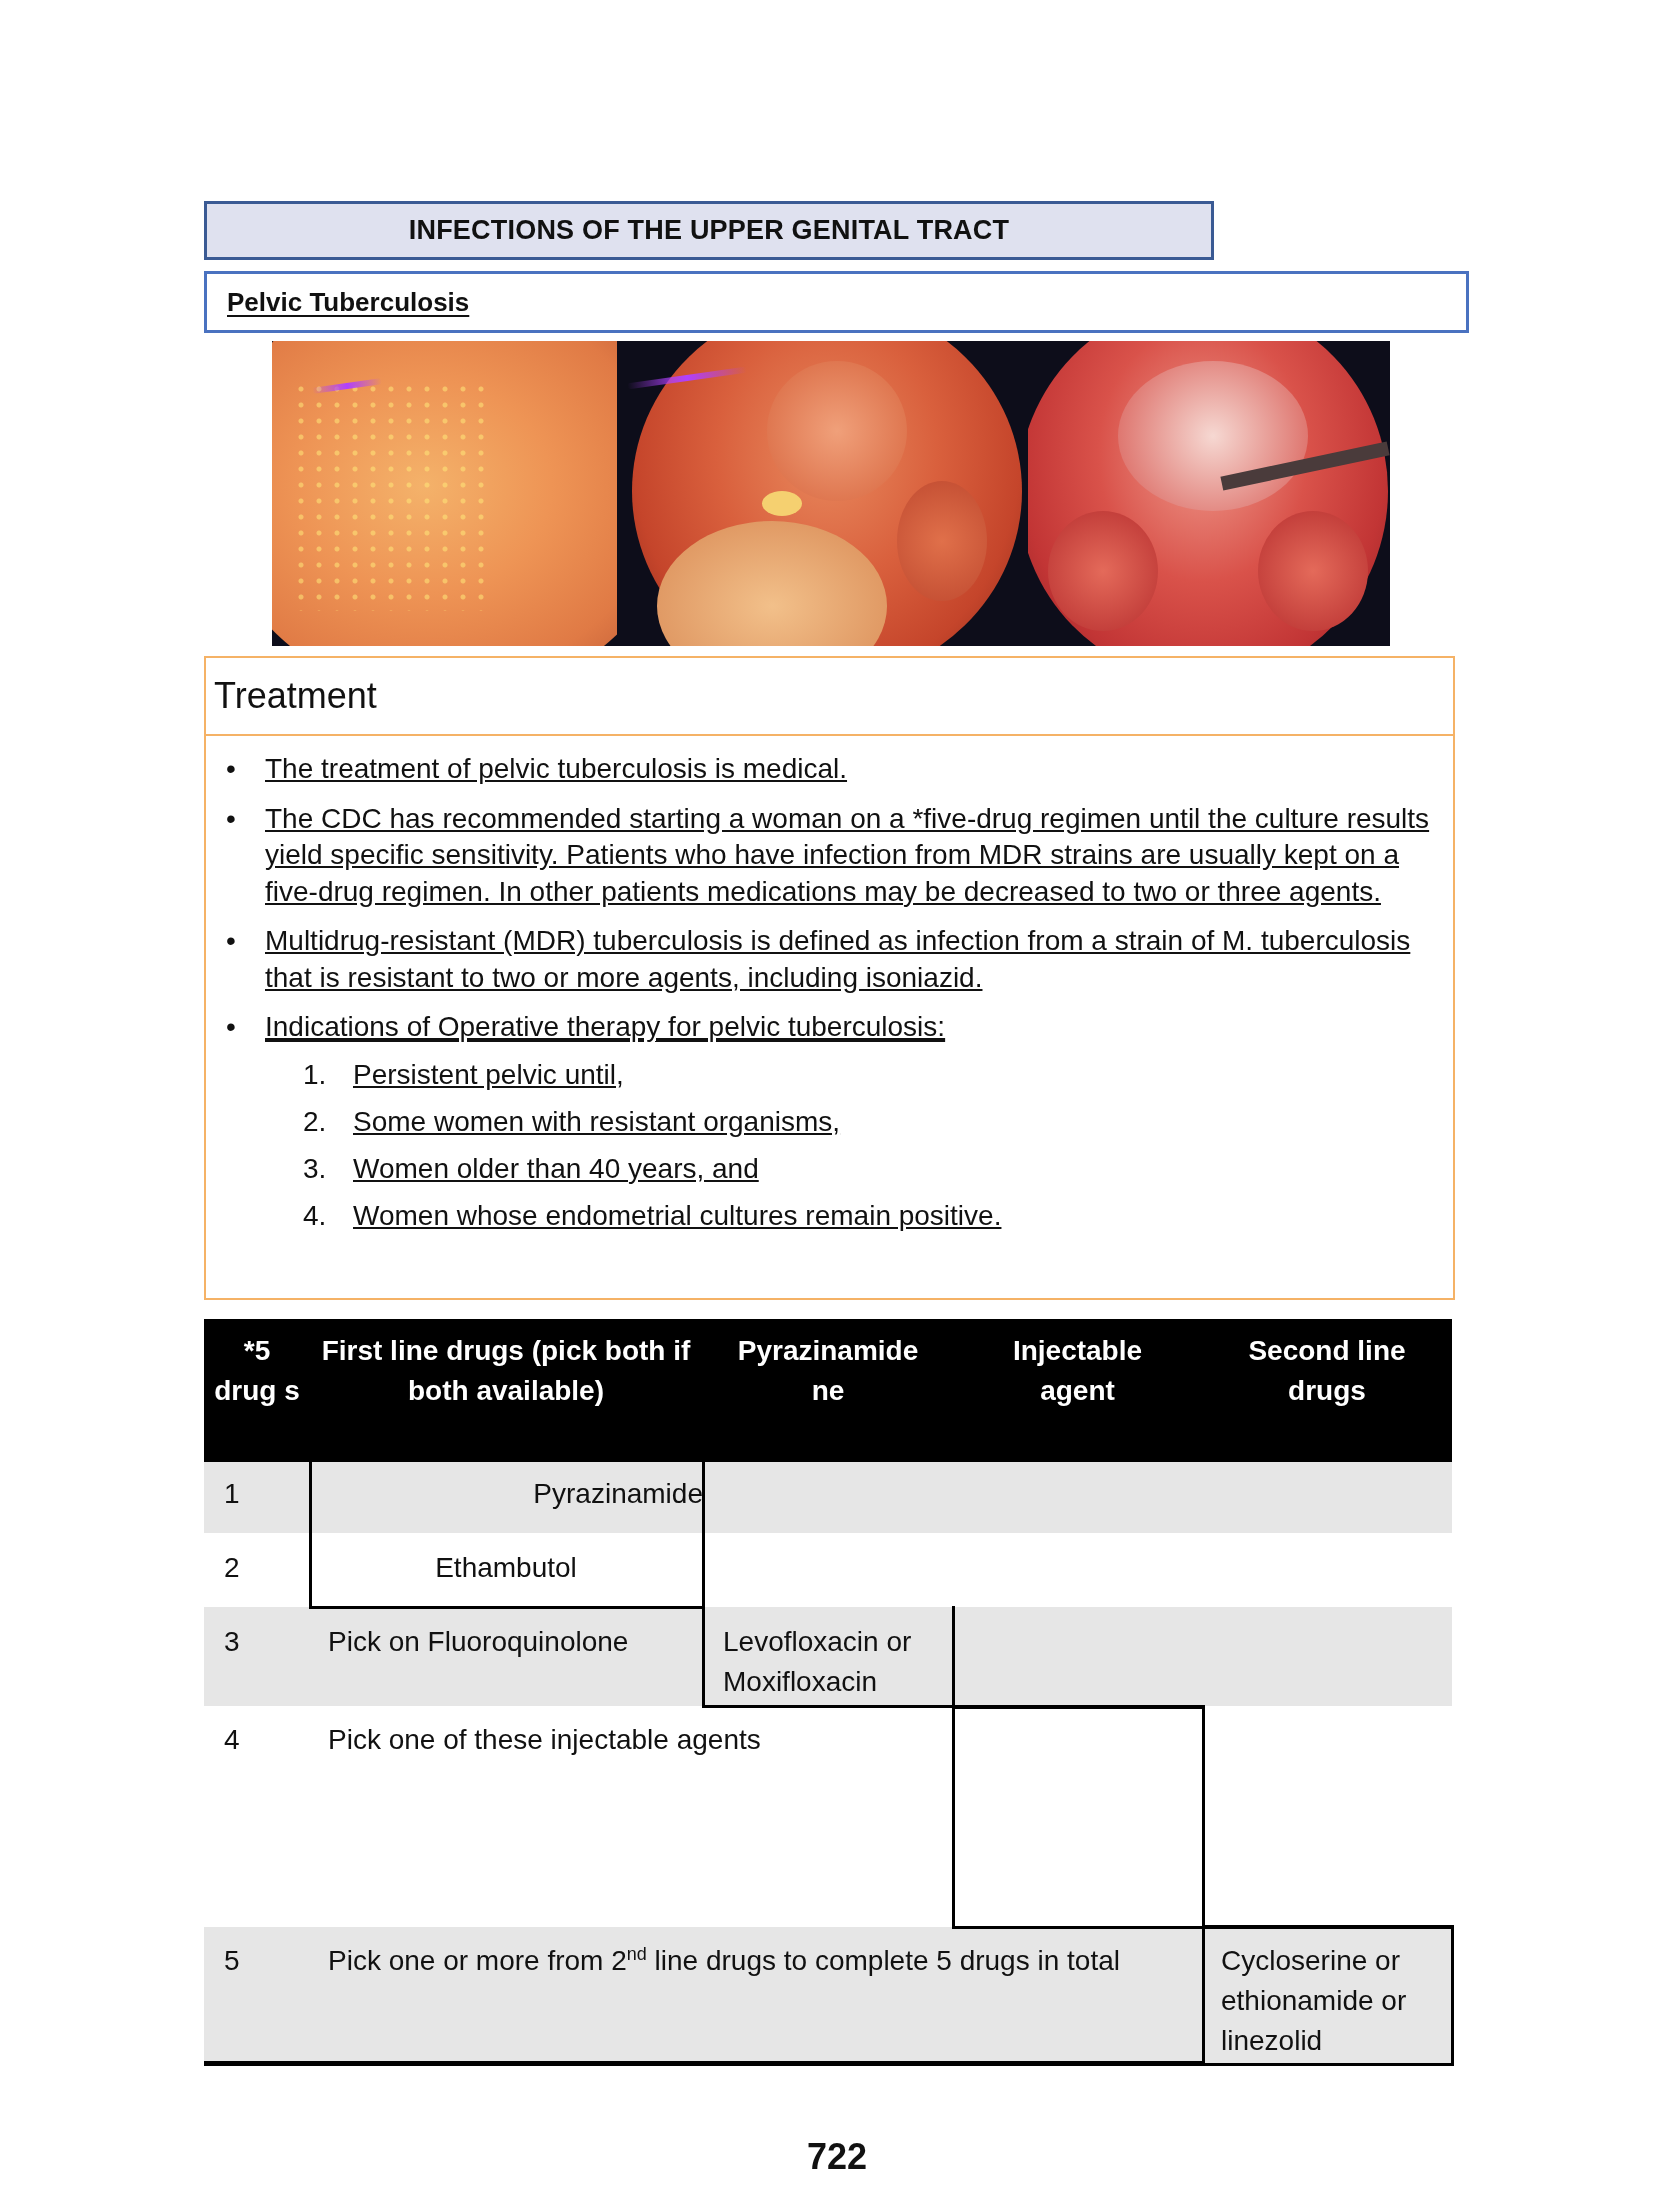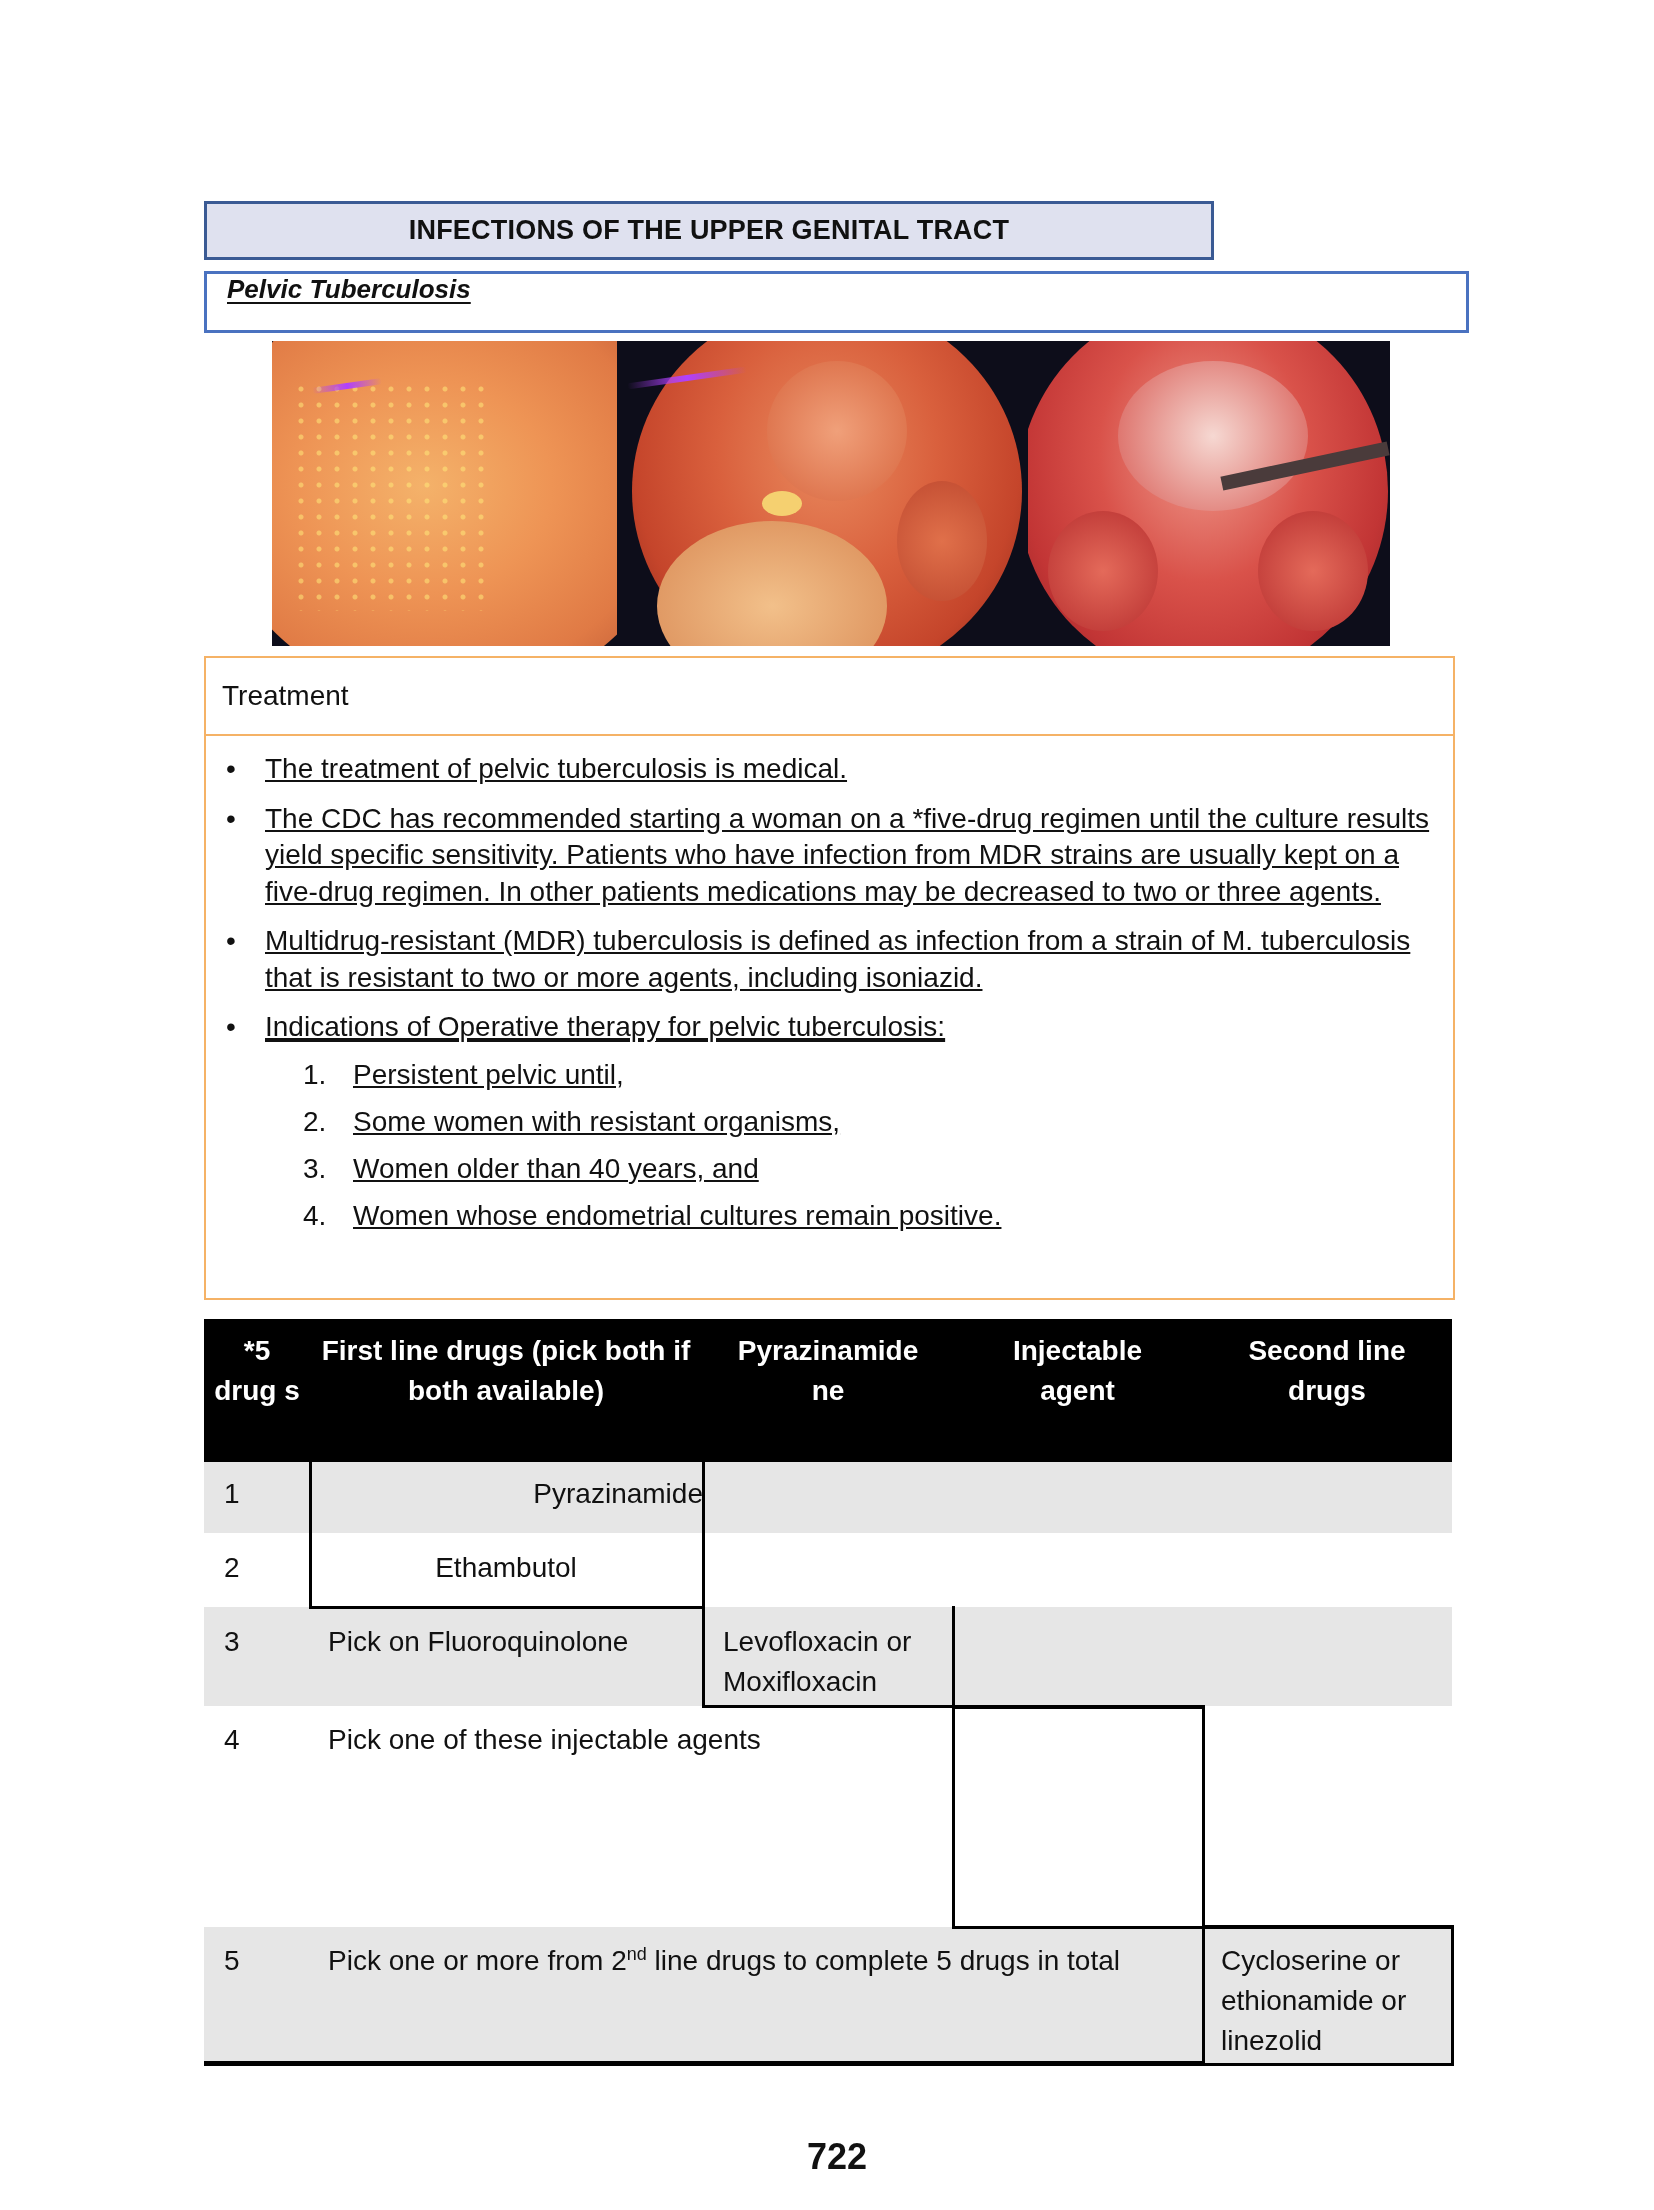--- a/index.html
+++ b/index.html
@@ -5,22 +5,22 @@
   html, body { margin:0; padding:0; background:#ffffff; }
   body { width:1654px; height:2210px; position:relative; overflow:hidden;
          font-family:"Liberation Sans", sans-serif; color:#111; }
   .abs { position:absolute; box-sizing:border-box; }
 
   
   #hdr { left:204px; top:201px; width:1010px; height:59px; background:#dfe1ef;
          border:3px solid #3a5a94; display:flex; align-items:center; justify-content:center;
          font-weight:bold; font-size:27px; letter-spacing:0.2px; }
   #sub { left:204px; top:271px; width:1265px; height:62px; background:#fff;
-         border:3px solid #4a72c0; display:flex; padding-left:20px;
-         font-weight:bold; font-size:26px;font-style:italic; }
+         border:3px solid #4a72c0; display:flex; align-items:center; padding-left:20px;
+         font-weight:bold; font-size:26px; }
   #sub span { text-decoration:underline; text-underline-offset:4px; }
 
   
   #photos { left:272px; top:341px; width:1118px; height:305px; display:flex; }
   .photo { height:100%; position:relative; overflow:hidden; background:#0d0d1a; }
   .p1 { width:345px; }
   .p2 { width:411px; }
   .p3 { width:362px; }
   .disc { position:absolute; border-radius:50%; }
   .p1 .disc { left:-60px; top:-70px; width:470px; height:430px;
@@ -34,22 +34,22 @@
   .p3 .disc { left:-10px; top:-40px; width:370px; height:380px;
      background:radial-gradient(ellipse at 50% 40%, #ef9a8c 0%, #d9524a 40%, #c23535 70%, #8d1f22 96%); }
   .purple { position:absolute; height:6px; border-radius:3px;
      background:linear-gradient(90deg, rgba(180,60,255,0), #b040ff, rgba(180,60,255,0)); transform:rotate(-8deg); }
   .tool { position:absolute; right:0; top:118px; width:170px; height:14px;
      background:#4a3b3b; transform:rotate(-12deg); }
 
   
   #treat { left:204px; top:656px; width:1251px; height:644px; border:2.5px solid #f5b266; }
   #treat-title { position:absolute; left:0; top:0; right:0; height:76px;
-     border-bottom:2.5px solid #f5b266; display:flex; align-items:center; padding-left:16px;
-     font-size:28px; }
+     border-bottom:2.5px solid #f5b266; display:flex; align-items:center; padding-left:8px;
+     font-size:36px; }
   #treat-body { position:absolute; left:0; top:80px; right:0; font-size:28px; line-height:36.5px;text-decoration:underline; }
   .bul { position:relative; padding-left:59px; padding-right:20px; margin-top:13px; }
   .bul::before { content:"•"; position:absolute; left:20px; top:0; }
   .bul.u .t { text-decoration:underline; text-underline-offset:4px; }
   .num { position:relative; padding-left:147px; margin-top:11px; height:36px; }
   .num .n { position:absolute; left:97px; }
 
   
   #tbl { left:204px; top:1319px; width:1248px; height:750px; }
   .th { position:absolute; top:0; height:143px; background:#000; color:#fff; font-weight:bold;

